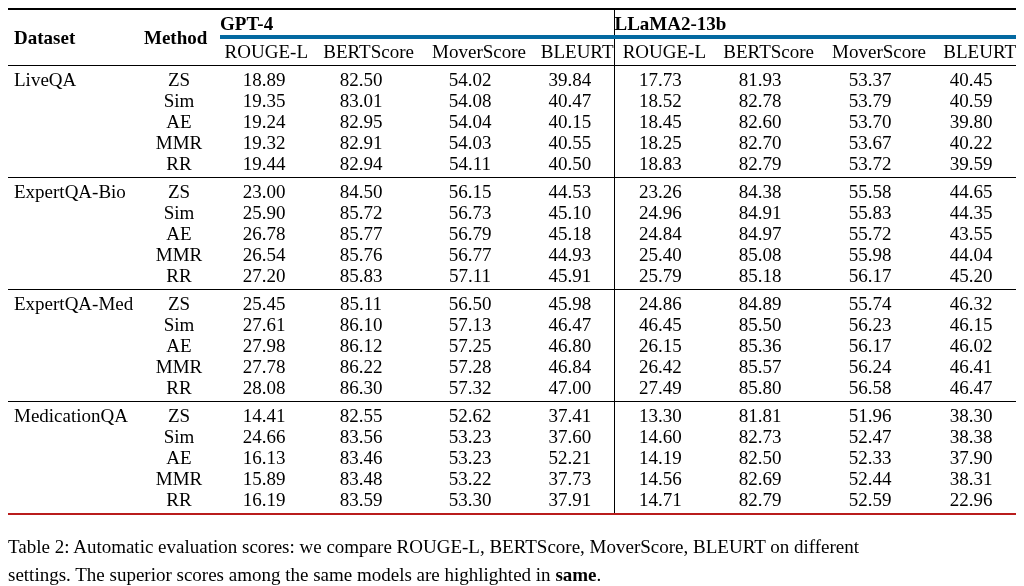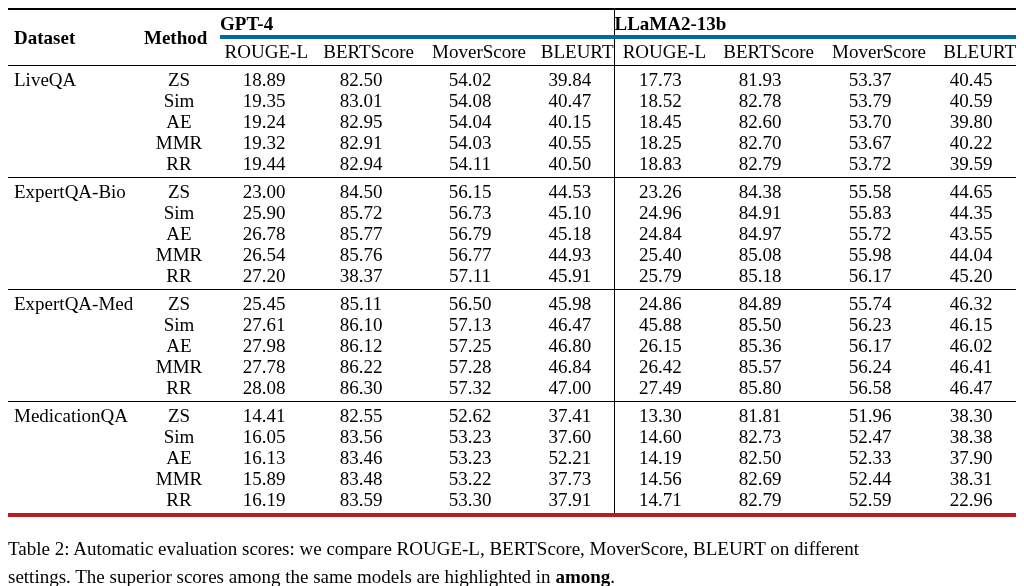--- a/index.html
+++ b/index.html
@@ -27,21 +27,21 @@
     white-space: nowrap;
     overflow: hidden;
   }
   
   thead { border-bottom: 1px solid #000; }
   thead th.corner-h { text-align: left; font-weight: bold; vertical-align: middle; padding-left: 6px; }
   thead th.model-h { text-align: left; font-weight: bold; border-bottom: 4px solid #0369a1; padding: 3px 0 1px 0; }
   thead th.metric-h { text-align: right; padding: 2px 0 3px 0; }
   
   tbody { border-bottom: 1px solid #000; }
-  tbody:last-of-type { border-bottom: 4px solid #b91c1c; }
+  tbody:last-of-type { border-bottom: 2px solid #b91c1c; }
   tbody td.ds { text-align: left; vertical-align: top; padding-left: 6px; }
   tbody td.mth { text-align: center; }
   tbody td.num { text-align: center; }
   tbody tr:first-child td { padding-top: 3px; }
   tbody tr:last-child td { padding-bottom: 3px; }
   .b { font-weight: bold; }
   .vsep { border-left: 1px solid #000; }
 
   
   .caption {
@@ -189,21 +189,21 @@
           <td class="num">56.77</td>
           <td class="num">44.93</td>
           <td class="num vsep">25.40</td>
           <td class="num">85.08</td>
           <td class="num">55.98</td>
           <td class="num">44.04</td>
         </tr>
         <tr>
           <td class="mth">RR</td>
           <td class="num b">27.20</td>
-          <td class="num b">38.37</td>
+          <td class="num b">85.83</td>
           <td class="num b">57.11</td>
           <td class="num b">45.91</td>
           <td class="num vsep b">25.79</td>
           <td class="num b">85.18</td>
           <td class="num b">56.17</td>
           <td class="num b">45.20</td>
         </tr>
       </tbody>
       <tbody>
         <tr>
@@ -217,21 +217,21 @@
           <td class="num">84.89</td>
           <td class="num">55.74</td>
           <td class="num">46.32</td>
         </tr>
         <tr>
           <td class="mth">Sim</td>
           <td class="num">27.61</td>
           <td class="num">86.10</td>
           <td class="num">57.13</td>
           <td class="num">46.47</td>
-          <td class="num vsep">45.88</td>
+          <td class="num vsep">46.45</td>
           <td class="num">85.50</td>
           <td class="num">56.23</td>
           <td class="num">46.15</td>
         </tr>
         <tr>
           <td class="mth">AE</td>
           <td class="num">27.98</td>
           <td class="num">86.12</td>
           <td class="num">57.25</td>
           <td class="num">46.80</td>
@@ -271,21 +271,21 @@
           <td class="num">82.55</td>
           <td class="num">52.62</td>
           <td class="num">37.41</td>
           <td class="num vsep">13.30</td>
           <td class="num">81.81</td>
           <td class="num">51.96</td>
           <td class="num">38.30</td>
         </tr>
         <tr>
           <td class="mth">Sim</td>
-          <td class="num">16.05</td>
+          <td class="num">24.66</td>
           <td class="num">83.56</td>
           <td class="num">53.23</td>
           <td class="num">37.60</td>
           <td class="num vsep">14.60</td>
           <td class="num">82.73</td>
           <td class="num">52.47</td>
           <td class="num">38.38</td>
         </tr>
         <tr>
           <td class="mth">AE</td>
@@ -318,16 +318,16 @@
           <td class="num vsep b">14.71</td>
           <td class="num b">82.79</td>
           <td class="num b">52.59</td>
           <td class="num b">22.96</td>
         </tr>
       </tbody>
     </table>
 
   <p class="caption">
     <span class="cap-line">Table 2: Automatic evaluation scores: we compare ROUGE-L, BERTScore, MoverScore, BLEURT on different</span>
-    <span class="cap-line"><span>settings. The superior scores among the same models are highlighted in </span><strong>among</strong><span>.</span></span>
+    <span class="cap-line"><span>settings. The superior scores among the same models are highlighted in </span><strong>same</strong><span>.</span></span>
   </p>
 
 </div>
 
 </body></html>

